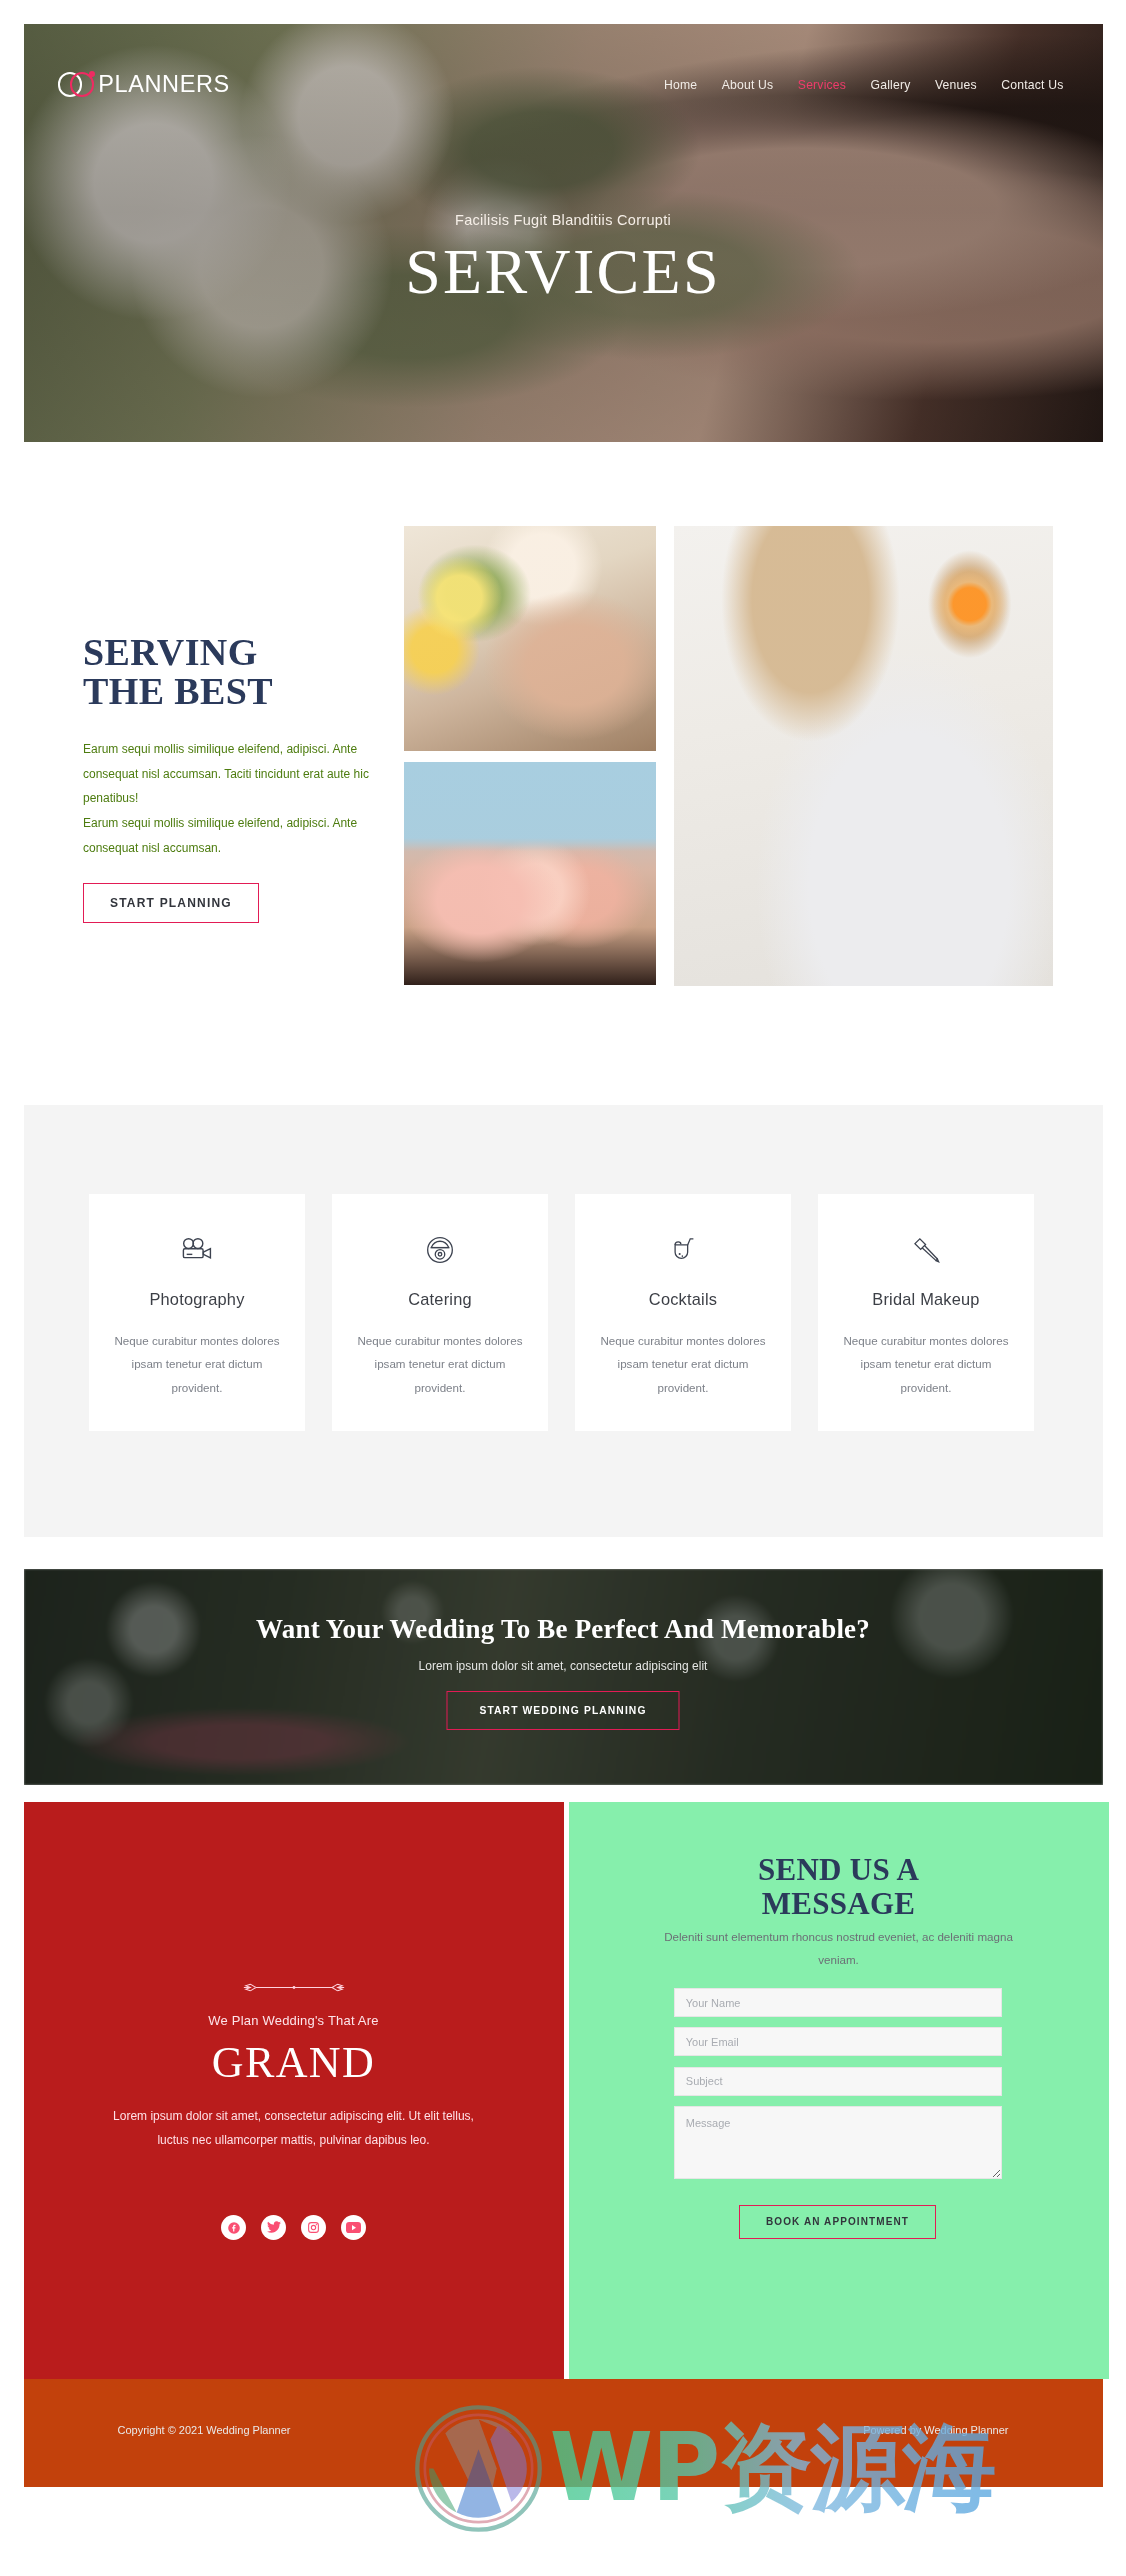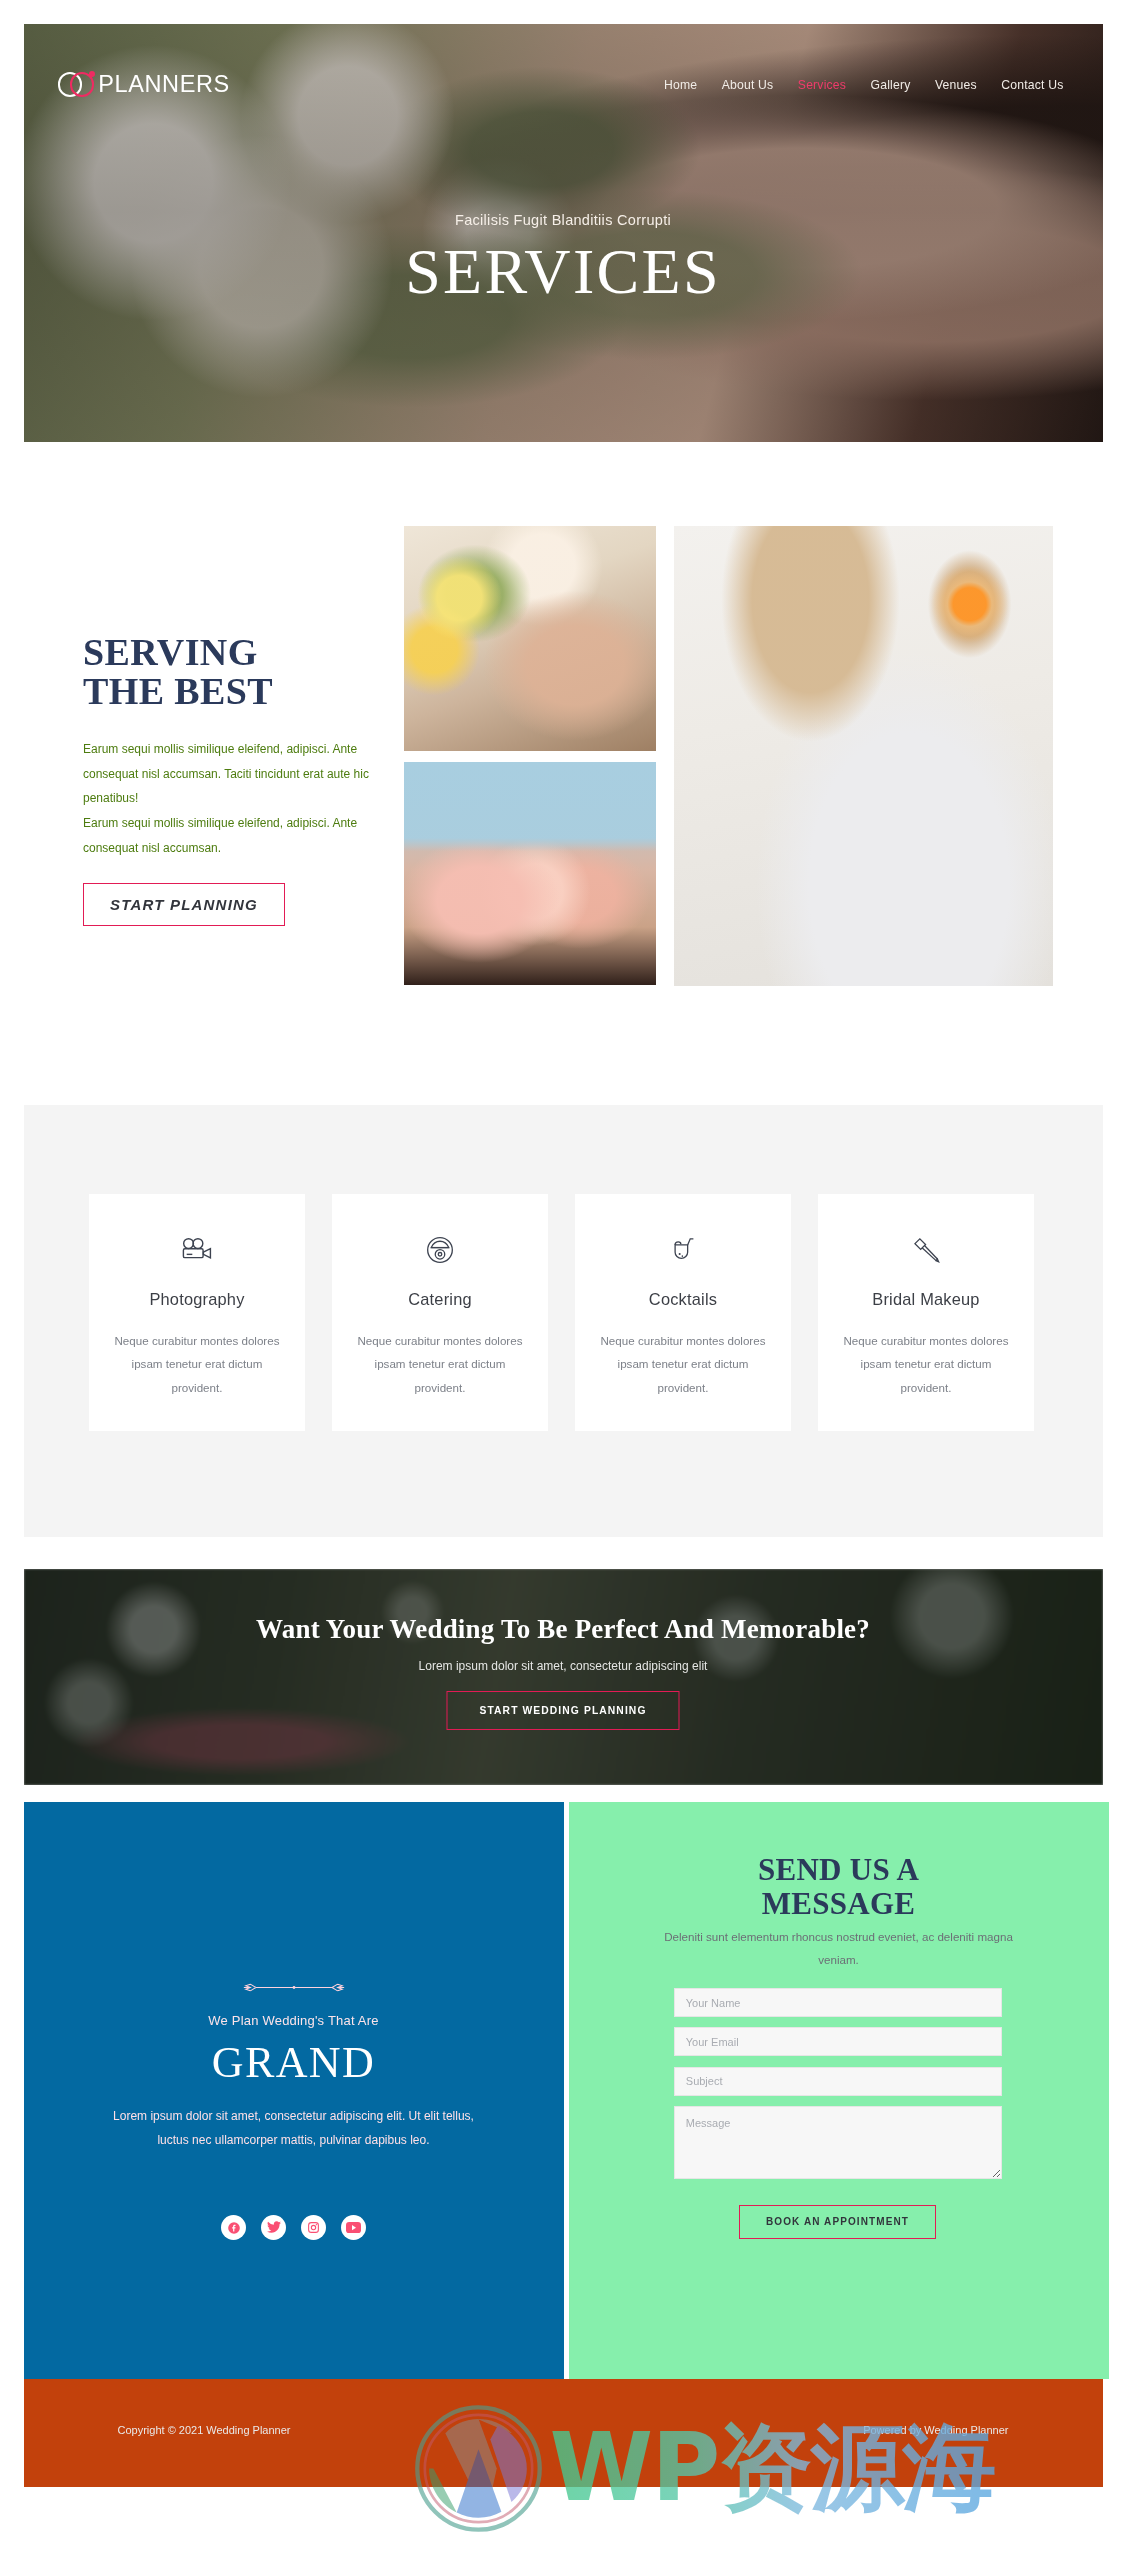--- a/index.html
+++ b/index.html
@@ -76,22 +76,22 @@
   .serving-title {
     font-family: "Liberation Serif", serif; color: #2b3a5b;
     font-size: 38px; line-height: 1.03; letter-spacing: 0.4px; font-weight: 700;
   }
   .serving-copy {
     margin-top: 26px; color: #4d7c0f; font-size: 12px; line-height: 2.05;
   }
   .btn-outline {
     display: inline-block; margin-top: 22.5px;
     border: 1.5px solid #e21b55; background: transparent;
-    padding: 12.2px 26px; color: #32353c; font-size: 15px;
-    letter-spacing: 1.2px; font-weight: 700; cursor: pointer; font-style: italic;
+    padding: 12.2px 26px; color: #32353c; font-size: 12px;
+    letter-spacing: 1.2px; font-weight: 700; cursor: pointer;
   }
 
   .gal { position: absolute; left: 404px; top: 38px; width: 638px; height: 460px; }
   .ph { position: absolute; background-size: cover; background-position: center; }
   .ph1 {
     left: 0; top: 0; width: 252px; height: 225px;
     background:
       radial-gradient(circle at 22% 32%, rgba(250,230,120,.9) 0 9%, rgba(0,0,0,0) 17%),
       radial-gradient(circle at 12% 55%, rgba(246,208,84,.95) 0 9%, rgba(0,0,0,0) 18%),
       radial-gradient(ellipse at 28% 30%, rgba(128,160,70,.75) 0 11%, rgba(0,0,0,0) 22%),
@@ -167,21 +167,21 @@
   .cta-btn {
     position: absolute; left: 50%; top: 122px; transform: translateX(-50%);
     border: 1.7px solid #e21b55; background: transparent; color: #ffffff;
     padding: 13px 32px; font-size: 10.3px; letter-spacing: 1.1px; font-weight: 700; cursor: pointer;
   }
 
   
   .split { position: absolute; left: 23.5px; top: 1802px; width: 1079px; height: 577px; }
   .grand {
     position: absolute; left: 0; top: 0; width: 540px; height: 577px;
-    background: #0369a1;
+    background: #b91c1c;
   }
   .divider-orn {
     position: absolute; left: 50%; top: 178px; transform: translateX(-50%);
   }
   .grand-kicker {
     position: absolute; left: 0; right: 0; top: 211px; text-align: center;
     color: #fde4ea; font-size: 13px; letter-spacing: 0.2px;
   }
   .grand-title {
     position: absolute; left: 0; right: 0; top: 235px; text-align: center;

